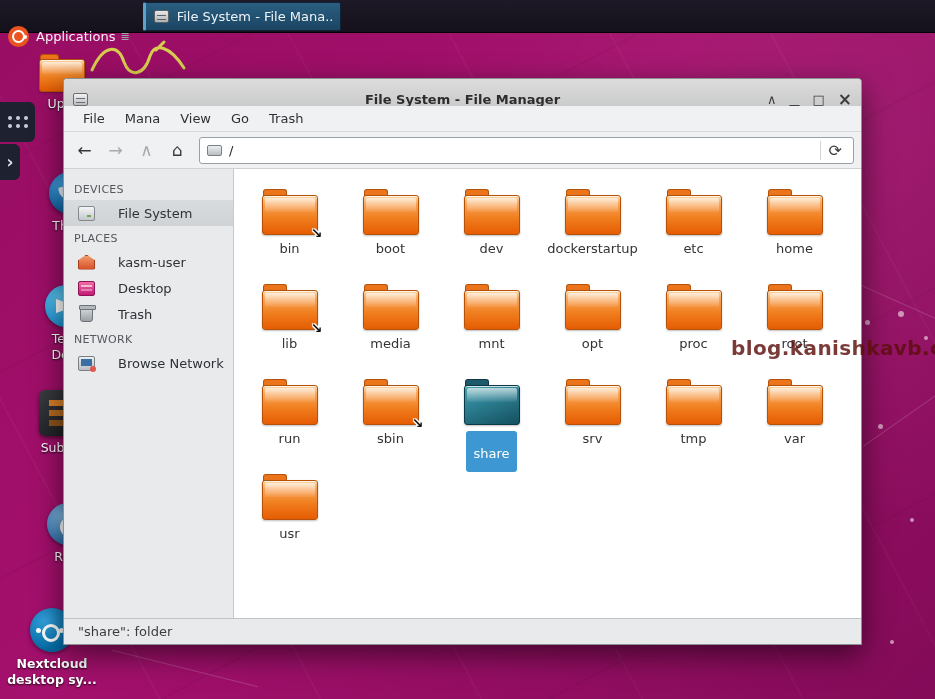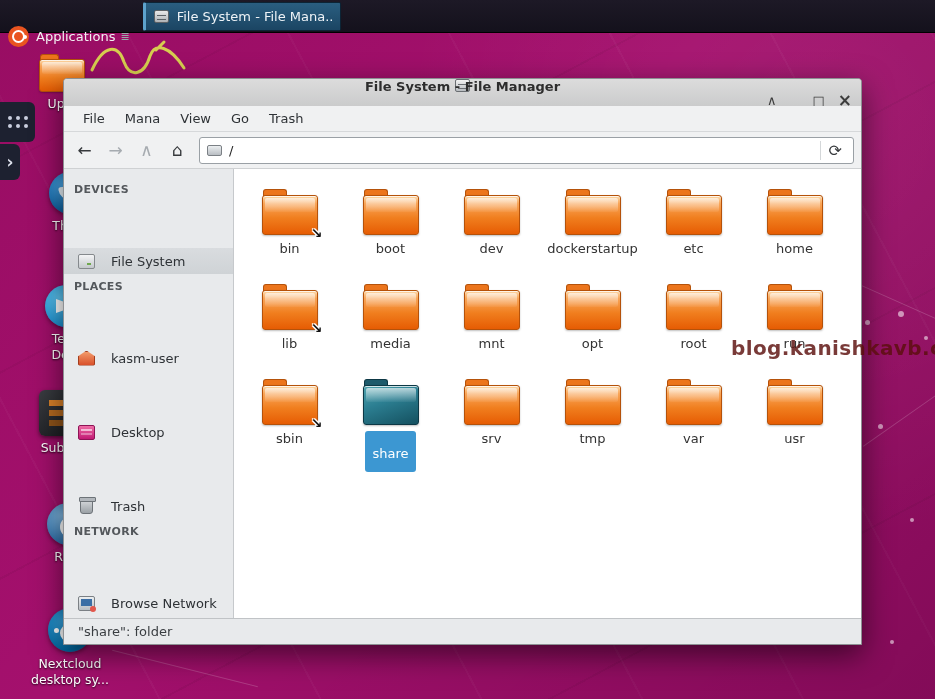--- a/index.html
+++ b/index.html
@@ -95,21 +95,21 @@
   .ficon.small .fbody { top:5px; }
   .symlink { position:absolute; right:-5px; bottom:-6px; font-size:14px; font-weight:bold; color:#111;
     text-shadow:-1px -1px 0 #fff, 1px -1px 0 #fff, -1px 1px 0 #fff, 1px 1px 0 #fff; }
 
   
   #fm-window { position:absolute; left:63px; top:78px; width:799px; height:567px; z-index:5;
     background:#e7e9ea; border:1px solid #8d9093; border-radius:4px 4px 0 0;
     box-shadow:0 10px 30px rgba(0,0,0,0.55); }
   #titlebar { position:absolute; left:0; top:0; right:0; height:41px;
     background:linear-gradient(#dcdcdc,#c2c3c4); border-bottom:1px solid #a2a4a6;
-    border-radius:3px 3px 0 0; display:flex; align-items:center; padding:0 9px;flex-direction:column; }
+    border-radius:3px 3px 0 0; display:flex; align-items:center; padding:0 9px; }
   #title-ic { width:15px; height:13px; background:linear-gradient(#f2f2f2,#b8bcc0); border:1px solid #6a6e72;
     border-radius:2px; position:relative; }
   #title-ic::after { content:''; position:absolute; left:2px; right:2px; top:4px; height:1px; background:#6a6e72; box-shadow:0 4px 0 #6a6e72; }
   #title-text { position:absolute; left:0; right:0; text-align:center; font-size:13px; font-weight:bold; color:#2d2d2d; pointer-events:none; }
   #win-controls { margin-left:auto; display:flex; align-items:center; gap:13px; color:#3c3c3c; }
   #win-controls span { font-size:13px; line-height:1; cursor:default; }
   #win-controls .close { font-size:17px; font-weight:bold; }
 
   #menubar { position:absolute; left:0; top:27px; right:0; height:26px; background:#f0f1f2;
     border-bottom:1px solid #d6d8da; display:flex; align-items:center; padding-left:10px; gap:2px; }
@@ -121,22 +121,22 @@
     font-size:17px; color:#36393c; border-radius:3px; }
   .tbtn.dis { color:#a6abb0; }
   #pathbar { flex:1; height:27px; margin-left:4px; background:#fff; border:1px solid #9aa0a5;
     border-radius:3px; display:flex; align-items:center; padding:0 7px; gap:7px; }
   #path-ic { width:15px; height:11px; background:linear-gradient(#eceff1,#b9bec3); border:1px solid #7b8085; border-radius:2px; flex:0 0 auto; }
   #path-text { font-size:13px; color:#222; flex:1; }
   #reload-btn { font-size:16px; color:#36393c; padding:0 4px 0 8px; border-left:1px solid #d4d7d9; }
 
   #wbody { position:absolute; left:0; top:90px; right:0; bottom:26px; display:flex; }
   #sidebar { width:170px; background:#e8eaec; border-right:1px solid #c6c9cc; padding-top:8px; overflow:hidden; }
-  .sb-h { font-size:11px; font-weight:bold; color:#54585c; letter-spacing:0.3px; padding:6px 10px 4px; }
-  .sb-item { display:flex; align-items:center; gap:16px; height:26px; padding-left:14px; font-size:13px; color:#2e3236;margin-top:48px; }
+  .sb-h { font-size:11px; font-weight:normal; color:#54585c; letter-spacing:0.3px; padding:6px 10px 4px; }
+  .sb-item { display:flex; align-items:center; gap:23px; height:26px; padding-left:14px; font-size:13px; color:#2e3236; }
   .sb-item.sel { background:linear-gradient(#d9dcdf,#cfd3d6); }
   .sb-ic { width:17px; height:15px; flex:0 0 auto; position:relative; }
   .ic-drive { background:linear-gradient(#f4f5f6,#c4c8cc); border:1px solid #85898d; border-radius:2px; }
   .ic-drive::after { content:''; position:absolute; right:3px; bottom:3px; width:4px; height:2px; background:#6fa84f; }
   .ic-home { background:linear-gradient(#f29a6a,#d9512b); border:1px solid #a33c1c; border-radius:2px;
     clip-path:polygon(0 38%, 50% 0, 100% 38%, 100% 100%, 0 100%); }
   .ic-desktop { background:linear-gradient(#ef6da6,#c21a74); border:1px solid #8e1355; border-radius:2px; }
   .ic-desktop::after { content:''; position:absolute; left:2px; right:2px; top:3px; height:2px; background:rgba(255,255,255,0.6); box-shadow:0 4px 0 rgba(255,255,255,0.35); }
   .ic-trash { width:13px; margin:0 2px; background:linear-gradient(#d7dadd,#9aa0a5); border:1px solid #6d7378; border-radius:2px 2px 3px 3px; }
   .ic-trash::before { content:''; position:absolute; left:-2px; top:-3px; width:15px; height:3px; background:#b2b7bc; border:1px solid #6d7378; border-radius:1px; }
@@ -205,21 +205,21 @@
     <div class="dlabel" style="margin-top:0;">De...</div>
   </div>
   <div class="dicon" style="left:30px;top:390px;width:64px;">
     <div class="subl-ic"></div>
     <div class="dlabel">Subli...</div>
   </div>
   <div class="dicon" style="left:36px;top:503px;width:64px;">
     <div class="circle-ic rem-ic"></div>
     <div class="dlabel">Re...</div>
   </div>
-  <div class="dicon" style="left:30px;top:608px;width:80px;">
+  <div class="dicon" style="left:12px;top:608px;width:80px;font-weight:bold;">
     <div class="circle-ic nc-ic"></div>
     <div class="dlabel">Nextcloud</div>
     <div class="dlabel" style="margin-top:0;">desktop sy...</div>
   </div>
 
   <div id="fm-window">
 
     <div id="titlebar">
       <div id="title-ic"></div>
       <div id="title-text">File System - File Manager</div>
@@ -351,20 +351,27 @@
                 <div class="tab"></div>
                 <div class="fbody"></div>
               </div>
             <div class="flabel">opt</div>
           </div>
           <div class="cell">
             <div class="ficon">
                 <div class="tab"></div>
                 <div class="fbody"></div>
               </div>
+            <div class="flabel">proc</div>
+          </div>
+          <div class="cell">
+            <div class="ficon">
+                <div class="tab"></div>
+                <div class="fbody"></div>
+              </div>
             <div class="flabel">root</div>
           </div>
 
           <div class="cell">
             <div class="ficon">
                 <div class="tab"></div>
                 <div class="fbody"></div>
               </div>
             <div class="flabel">run</div>
           </div>

